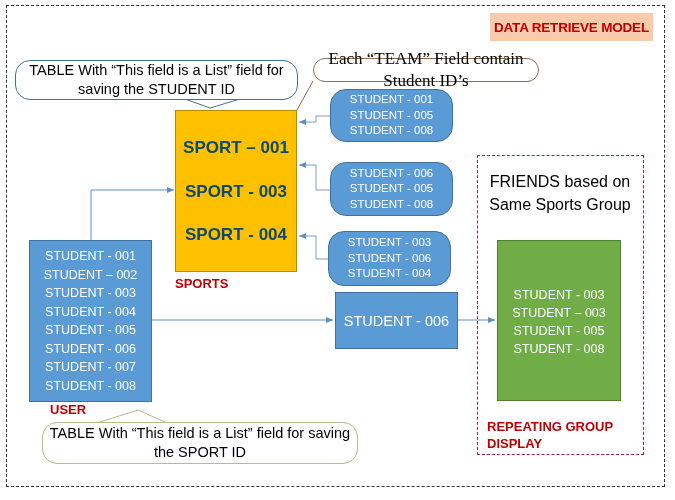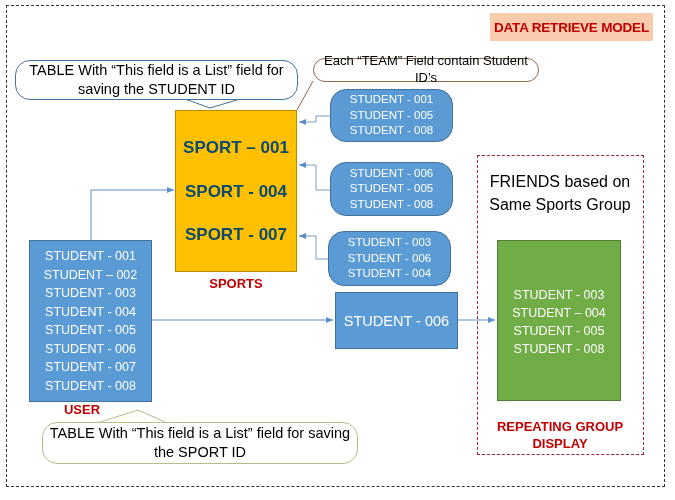--- a/index.html
+++ b/index.html
@@ -8,28 +8,28 @@
   .abs { position: absolute; box-sizing: border-box; }
   .outer-frame { left: 6px; top: 5px; width: 659px; height: 482px; border: 1px dashed #333; }
   .title-box { left: 490px; top: 13px; width: 163px; height: 28px; background: #f8cbad;
                color: #c00000; font-weight: bold; font-size: 13.5px; display: flex;
                align-items: center; justify-content: center; letter-spacing: -0.2px; }
   .callout { background: #fff; color: #000; text-align: center; display: flex;
              align-items: center; justify-content: center; line-height: 1.3; border-radius: 15px; }
   .callout-top { left: 15px; top: 60px; width: 283px; height: 40px; border: 1px solid #41719c;
                  font-size: 14.5px; }
   .callout-team { left: 313px; top: 58px; width: 226px; height: 24px; border: 1px solid #8c6b4e;
-                  font-size: 13px; }
+                  font-size: 17px; font-family: Liberation Serif, serif; }
   .callout-bottom { left: 42px; top: 422px; width: 316px; height: 42px; border: 1px solid #b5bd8a;
                     font-size: 14.5px; }
   .sports-box { left: 175px; top: 110px; width: 122px; height: 162px; background: #ffc000;
                 border: 1px solid #b78a00; display: flex; flex-direction: column;
                 justify-content: space-evenly; align-items: center; padding: 2px 0; }
   .sport-item { font-weight: bold; font-size: 17px; color: #0c4a6e; line-height: 1; }
-  .label-red { color: #c00000; font-weight: bold; font-size: 13px; text-align: center; }
+  .label-red { color: #c00000; font-weight: bold; font-size: 13px; text-align: left; }
   .sports-label { left: 175px; top: 276px; width: 122px; }
   .user-label { left: 50px; top: 402px; width: 64px; }
   .rg-label { left: 487px; top: 419px; width: 146px; line-height: 1.3; }
   .pill { background: #5b9bd5; border: 1px solid #41719c; border-radius: 16px;
           color: #fff; display: flex; flex-direction: column; justify-content: center;
           align-items: center; font-size: 11.5px; line-height: 1.35; }
   .pill-1 { left: 330px; top: 89px; width: 123px; height: 53px; }
   .pill-2 { left: 330px; top: 162px; width: 123px; height: 54px; }
   .pill-3 { left: 328px; top: 231px; width: 123px; height: 55px; }
   .user-box { left: 29px; top: 240px; width: 123px; height: 162px; background: #5b9bd5;
@@ -77,22 +77,22 @@
   <line x1="152" y1="320" x2="333" y2="320" stroke="#5b8ec8" stroke-width="1" marker-end="url(#arr)"></line>
 
   <line x1="458" y1="320" x2="495" y2="320" stroke="#5b8ec8" stroke-width="1" marker-end="url(#arr)"></line>
 </svg>
 
 <div class="abs callout callout-top">TABLE With “This field is a List” field for saving the STUDENT ID</div>
 <div class="abs callout callout-team">Each “TEAM” Field contain Student ID’s</div>
 
 <div class="abs sports-box">
   <span class="sport-item">SPORT – 001</span>
+  <span class="sport-item">SPORT - 003</span>
   <span class="sport-item">SPORT - 004</span>
-  <span class="sport-item">SPORT - 007</span>
 </div>
 <div class="abs label-red sports-label">SPORTS</div>
 
 <div class="abs pill pill-1">
   <span>STUDENT -  001</span>
   <span>STUDENT -  005</span>
   <span>STUDENT -  008</span>
 </div>
 <div class="abs pill pill-2">
   <span>STUDENT -  006</span>
@@ -118,17 +118,17 @@
 <div class="abs label-red user-label">USER</div>
 
 <div class="abs callout callout-bottom">TABLE With “This field is a List” field for saving the SPORT ID</div>
 
 <div class="abs current-box">STUDENT - 006</div>
 
 <div class="abs rg-frame"></div>
 <div class="abs friends-heading">FRIENDS based on Same Sports Group</div>
 <div class="abs green-box">
   <span class="friend-item">STUDENT - 003</span>
-  <span class="friend-item">STUDENT – 004</span>
+  <span class="friend-item">STUDENT – 003</span>
   <span class="friend-item">STUDENT - 005</span>
   <span class="friend-item">STUDENT - 008</span>
 </div>
 <div class="abs label-red rg-label">REPEATING GROUP DISPLAY</div>
 
 </body></html>

